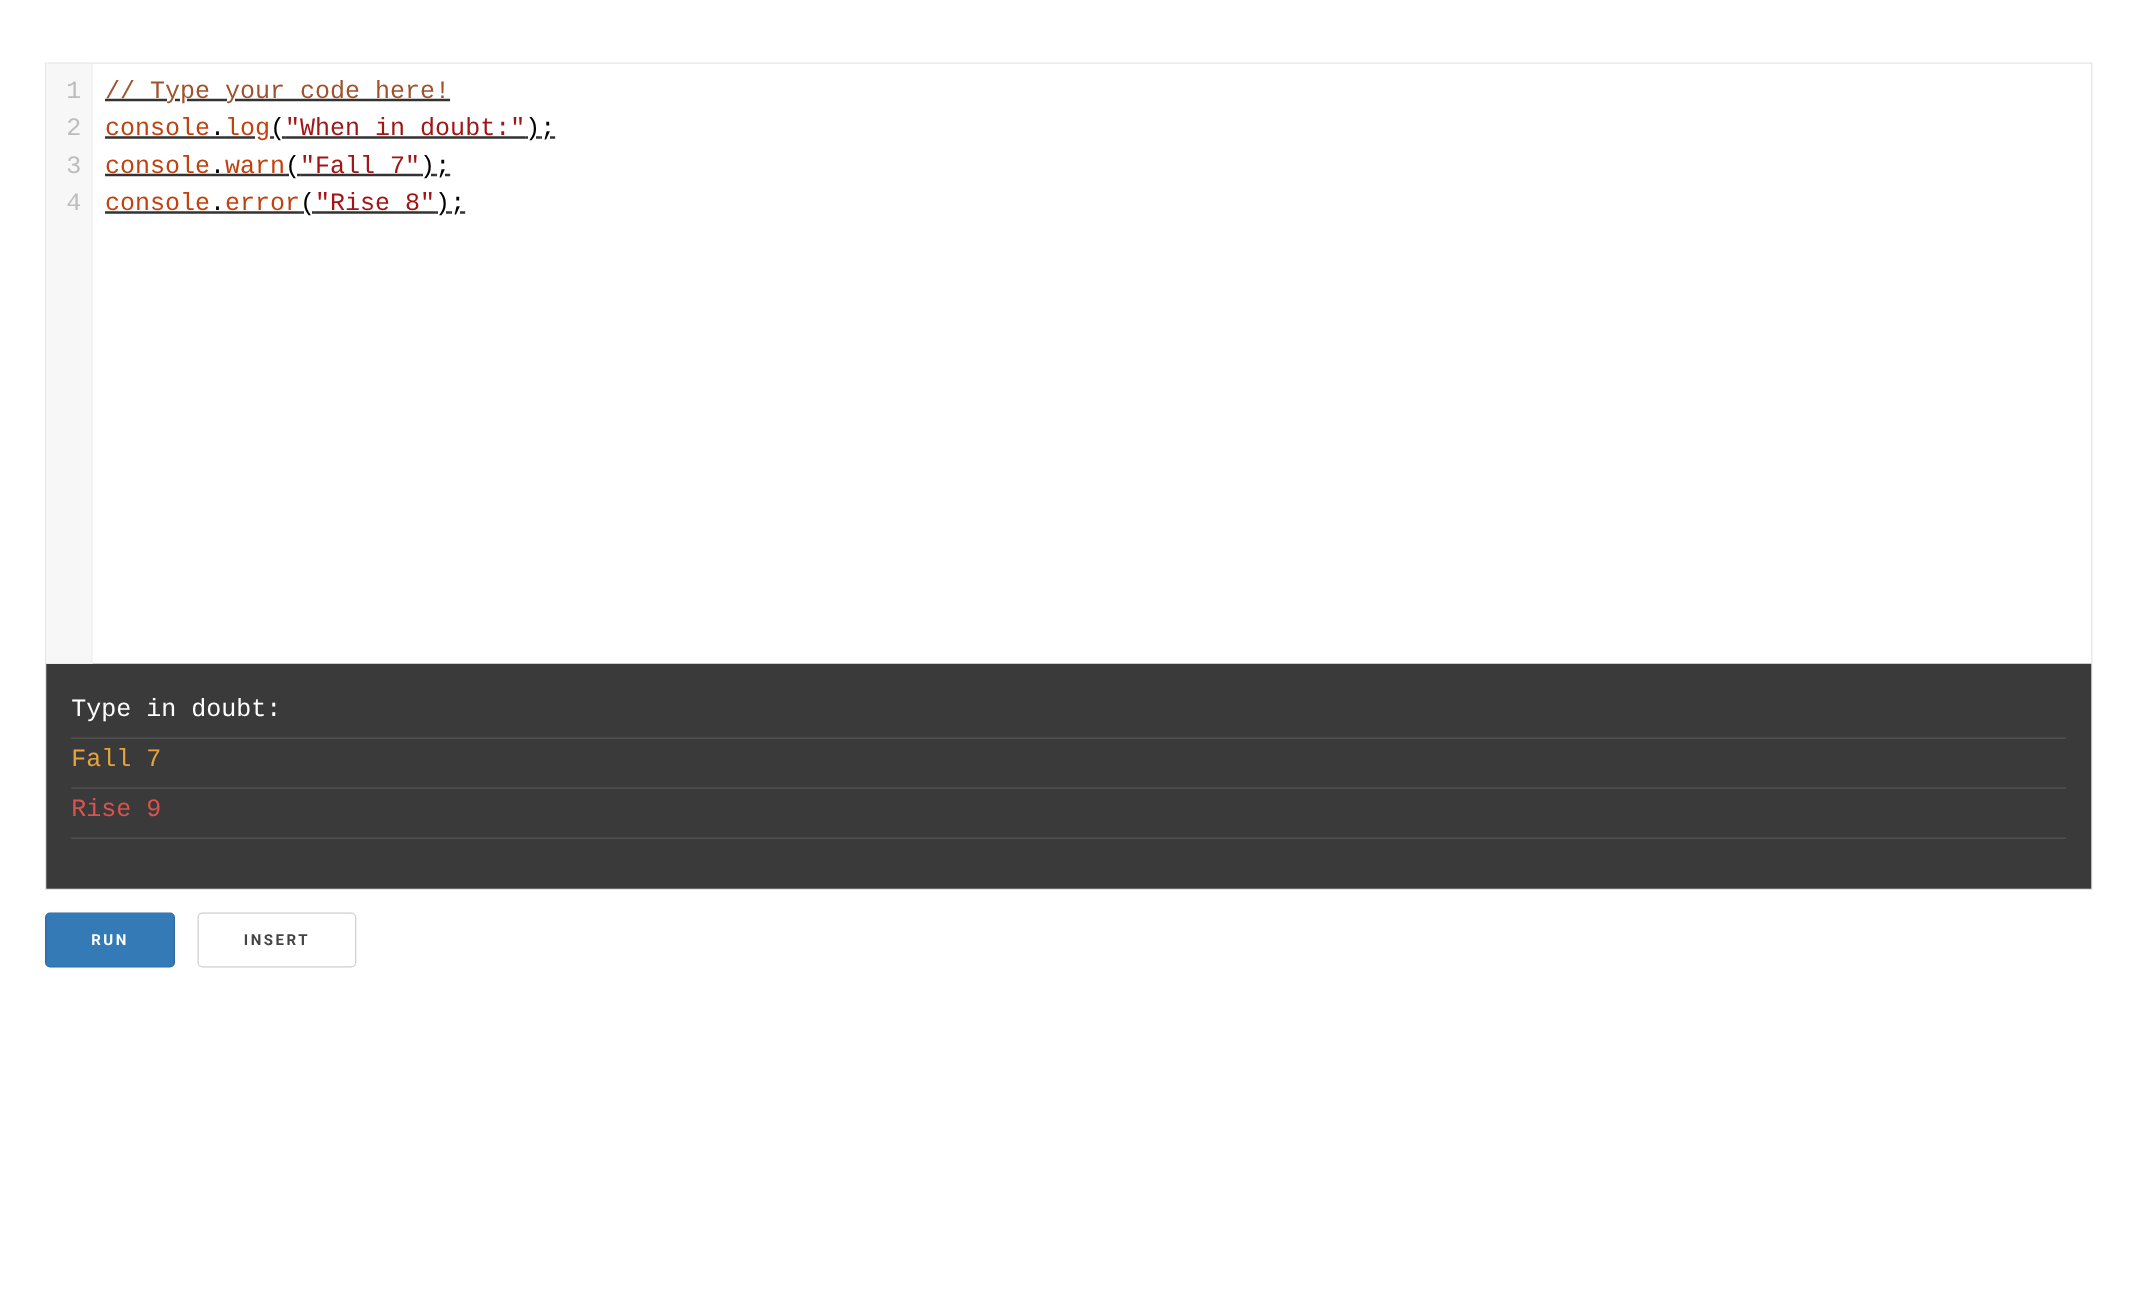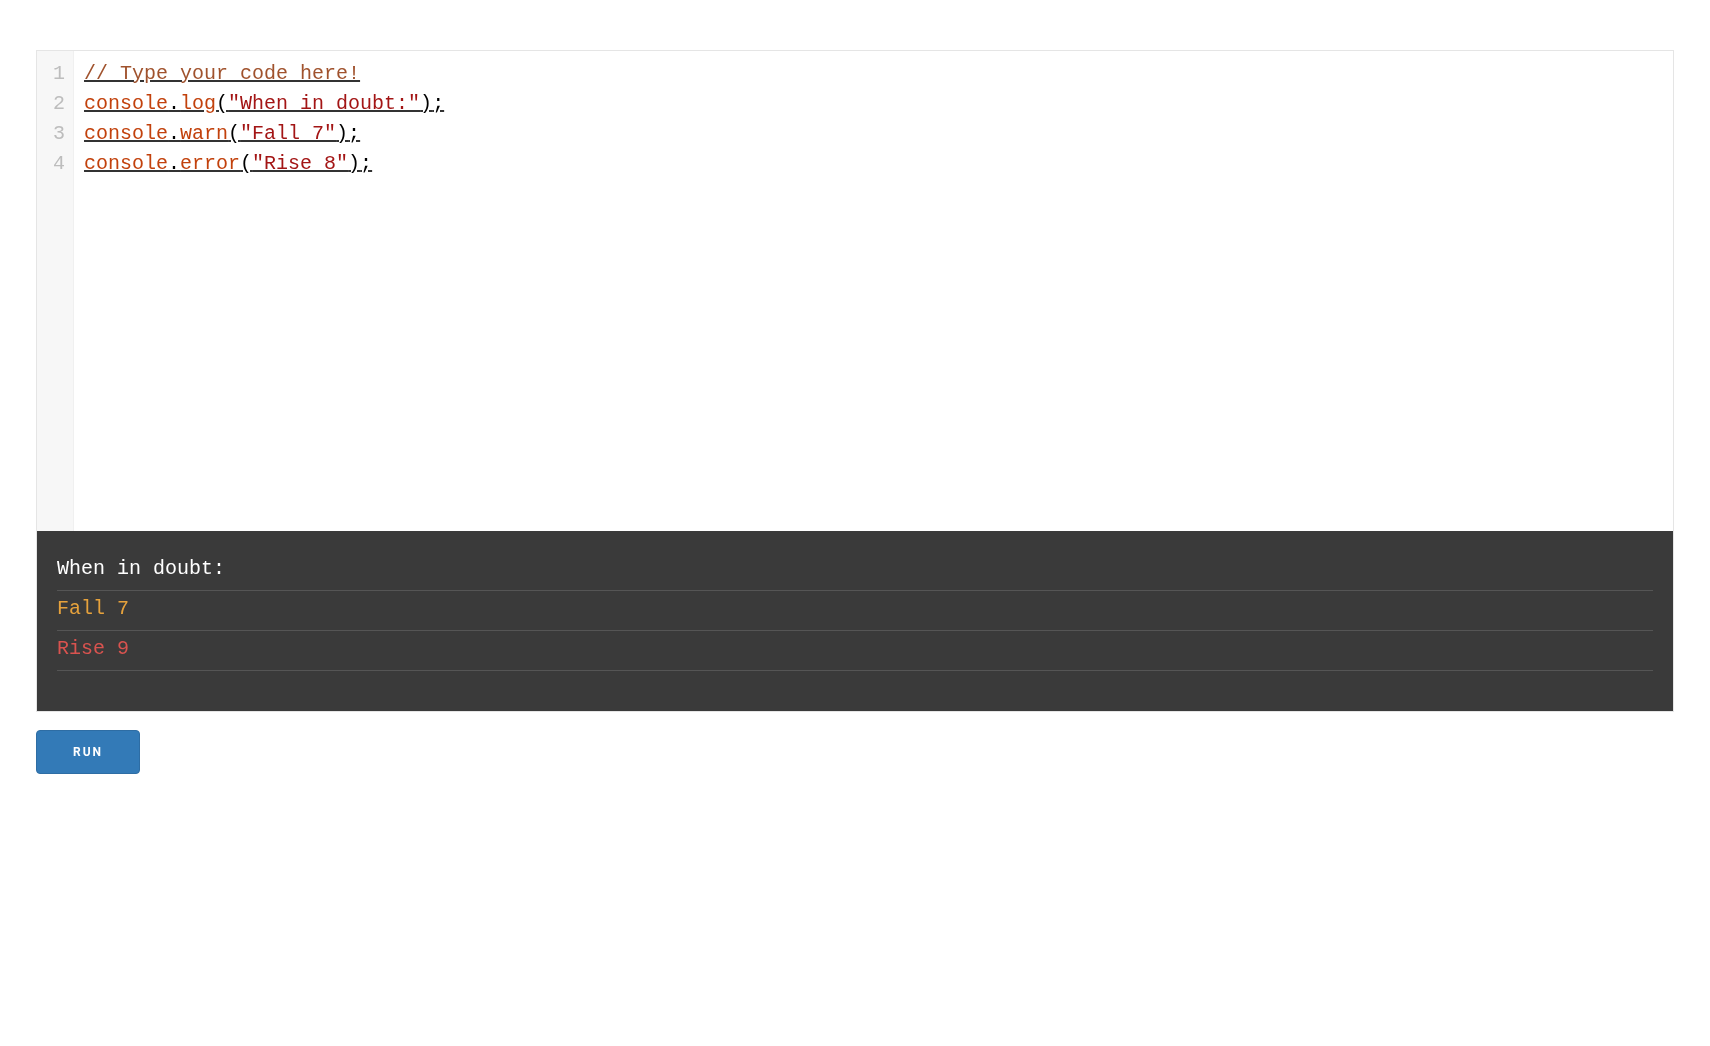--- a/index.html
+++ b/index.html
@@ -90,21 +90,22 @@
   <div class="editor-content">
     <div class="gutter" id="gutter">
         <div>1</div>
         <div>2</div>
         <div>3</div>
         <div>4</div>
       </div>
     <div class="code-area" id="code-area"><div class="code-line"><span class="tok-comment">// Type your code here!</span></div><div class="code-line"><span class="tok-ident">console</span><span class="tok-punct">.</span><span class="tok-ident">log</span><span class="tok-paren">(</span><span class="tok-string">"When in doubt:"</span><span class="tok-paren">)</span><span class="tok-punct">;</span></div><div class="code-line"><span class="tok-ident">console</span><span class="tok-punct">.</span><span class="tok-ident">warn</span><span class="tok-paren">(</span><span class="tok-string">"Fall 7"</span><span class="tok-paren">)</span><span class="tok-punct">;</span></div><div class="code-line"><span class="tok-ident">console</span><span class="tok-punct">.</span><span class="tok-ident">error</span><span class="tok-paren">(</span><span class="tok-string">"Rise 8"</span><span class="tok-paren">)</span><span class="tok-punct">;</span></div></div>
   </div>
   <div class="console-panel" id="console-panel">
-      <div class="console-line console-log">When in doubt:</div>
+      <div class="console-line console-log">Type in doubt:</div>
       <div class="console-line console-warn">Fall 7</div>
       <div class="console-line console-error">Rise 9</div>
     </div>
 </div>
 
 <div class="toolbar">
   <button class="btn btn-primary">Run</button>
+  <button class="btn btn-secondary">Insert</button>
 </div>
 
 </body></html>

